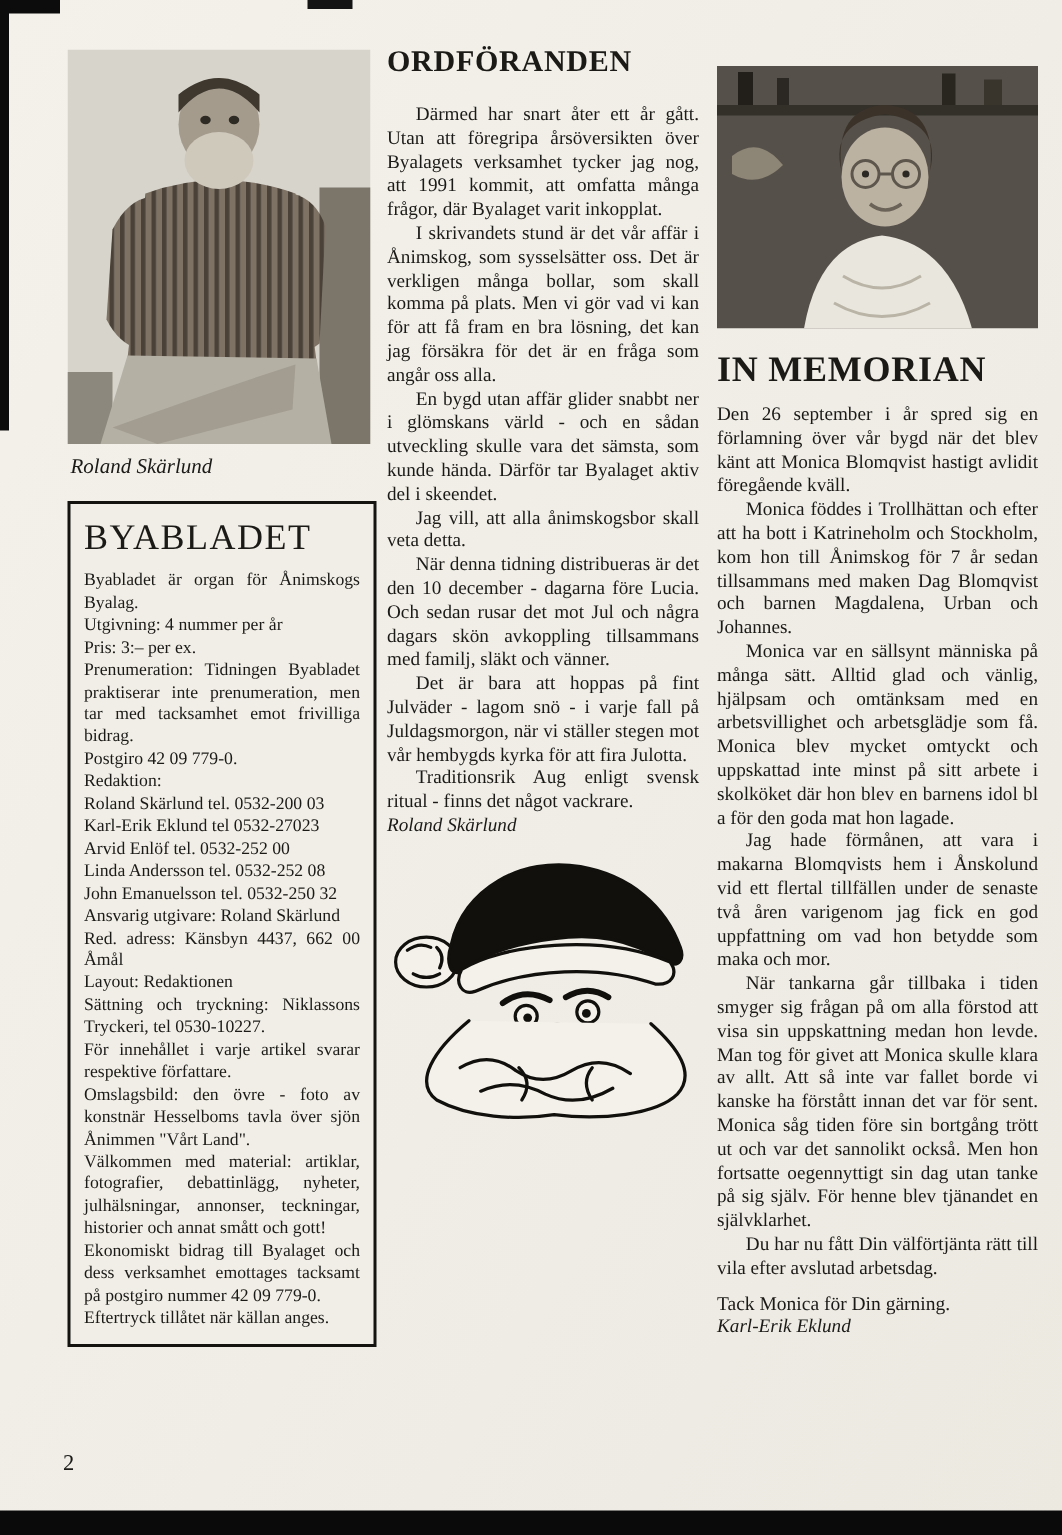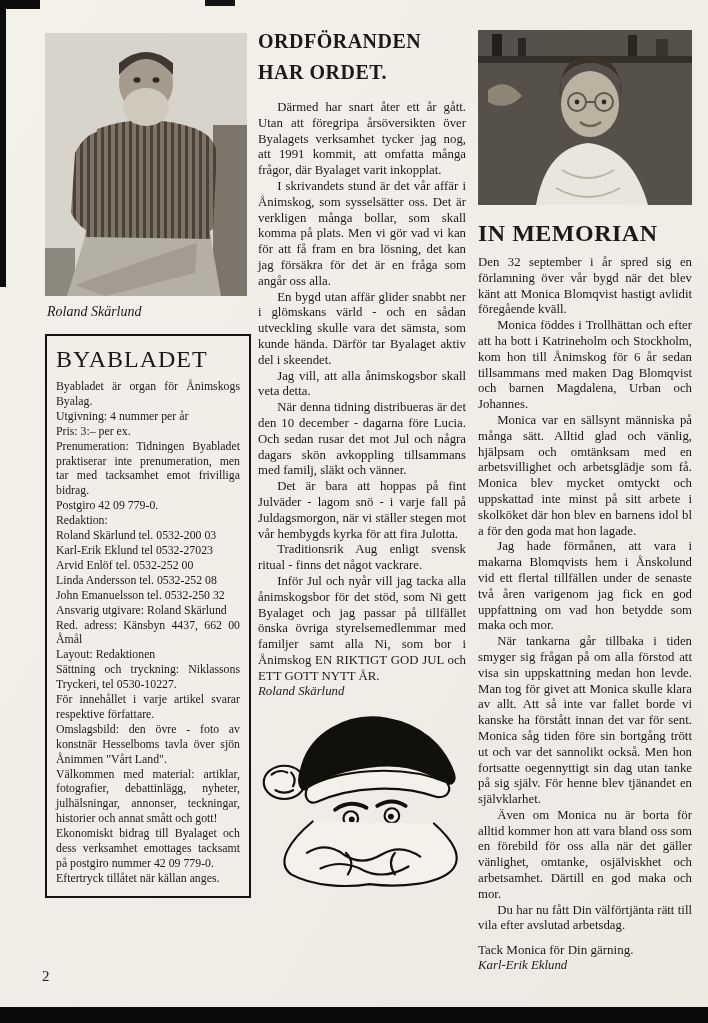--- a/index.html
+++ b/index.html
@@ -14,21 +14,21 @@
   }
   
   .edge-left{position:absolute;left:0;top:0;width:6px;height:287px;background:#0c0c0c;}
   .edge-top-a{position:absolute;left:0;top:0;width:40px;height:9px;background:#0c0c0c;}
   .edge-top-b{position:absolute;left:205px;top:0;width:30px;height:6px;background:#141414;}
   .edge-bottom{position:absolute;left:0;top:1007px;width:708px;height:16px;background:#0a0a0a;}
 
   
   .col-left{position:absolute;left:45px;top:33px;width:206px;}
   .col-mid{position:absolute;left:258px;top:26px;width:208px;}
-  .col-right{position:absolute;left:478px;top:30px;width:214px;}
+  .col-right{position:absolute;left:478px;top:44px;width:214px;}
 
   .photo-frame{display:block;line-height:0;}
   .photo-roland{width:202px;height:263px;}
   .photo-monica{width:214px;height:175px;}
   .caption{font-style:italic;font-size:14px;margin:8px 0 0 2px;}
 
   h1.mid-head{font-size:20px;line-height:31px;font-weight:700;margin:0 0 12px 0;letter-spacing:.5px;}
   h2.right-head{font-size:24px;line-height:28px;font-weight:700;margin:14px 0 8px 0;letter-spacing:.5px;}
 
   .body-text p{
@@ -113,31 +113,29 @@
       <p>Omslagsbild: den övre - foto av konstnär Hesselboms tavla över sjön Ånimmen "Vårt Land".</p>
       <p>Välkommen med material: artiklar, fotografier, debattinlägg, nyheter, julhälsningar, annonser, teckningar, historier och annat smått och gott!</p>
       <p>Ekonomiskt bidrag till Byalaget och dess verksamhet emottages tacksamt på postgiro nummer 42 09 779-0.</p>
       <p>Eftertryck tillåtet när källan anges.</p>
     </div>
   </div>
 
   <div class="col-mid">
     <h1 class="mid-head">
       <span>ORDFÖRANDEN</span><br>
-      <span>HAR ORDET.</span>
     </h1>
     <div class="body-text">
       <p>Därmed har snart åter ett år gått. Utan att föregripa årsöversikten över Byalagets verksamhet tycker jag nog, att 1991 kommit, att omfatta många frågor, där Byalaget varit inkopplat.</p>
       <p>I skrivandets stund är det vår affär i Ånimskog, som sysselsätter oss. Det är verkligen många bollar, som skall komma på plats. Men vi gör vad vi kan för att få fram en bra lösning, det kan jag försäkra för det är en fråga som angår oss alla.</p>
       <p>En bygd utan affär glider snabbt ner i glömskans värld - och en sådan utveckling skulle vara det sämsta, som kunde hända. Därför tar Byalaget aktiv del i skeendet.</p>
       <p>Jag vill, att alla ånimskogsbor skall veta detta.</p>
       <p>När denna tidning distribueras är det den 10 december - dagarna före Lucia. Och sedan rusar det mot Jul och några dagars skön avkoppling tillsammans med familj, släkt och vänner.</p>
       <p>Det är bara att hoppas på fint Julväder - lagom snö - i varje fall på Juldagsmorgon, när vi ställer stegen mot vår hembygds kyrka för att fira Julotta.</p>
       <p>Traditionsrik Aug enligt svensk ritual - finns det något vackrare.</p>
-      <p>Inför Jul och nyår vill jag tacka alla ånimskogsbor för det stöd, som Ni gett Byalaget och jag passar på tillfället önska övriga styrelsemedlemmar med familjer samt alla Ni, som bor i Ånimskog EN RIKTIGT GOD JUL och ETT GOTT NYTT ÅR.</p>
       <p class="signature">Roland Skärlund</p>
     </div>
     <div class="santa-wrap">
       <svg viewBox="0 0 230 190" width="225" height="186" aria-hidden="true">
         <g fill="none" stroke="#12100d" stroke-width="2.2" stroke-linecap="round">
 
           <ellipse cx="33" cy="78" rx="21" ry="17" fill="#f3f1ea"></ellipse>
           <path d="M20 70 q 8 -6 16 -2 M24 86 q 9 5 18 0 M40 68 q 6 6 2 14"></path>
 
           <path d="M50 66 C 58 28, 98 6, 138 13 C 172 19, 196 40, 206 68 C 209 76, 205 82, 198 78 C 170 62, 148 58, 120 62 C 96 65, 72 72, 58 84 C 49 89, 46 78, 50 66 Z" fill="#12100d"></path>
@@ -184,26 +182,25 @@
         <circle cx="99" cy="72" r="9" fill="none" stroke="#5d564c" stroke-width="2"></circle>
         <circle cx="126" cy="72" r="9" fill="none" stroke="#5d564c" stroke-width="2"></circle>
         <line x1="108" y1="72" x2="117" y2="72" stroke="#5d564c" stroke-width="2"></line>
         <circle cx="99" cy="72" r="2.4" fill="#2c2823"></circle>
         <circle cx="126" cy="72" r="2.4" fill="#2c2823"></circle>
         <path d="M102 92 q 10 8 21 0" stroke="#6b6357" stroke-width="2.4" fill="none"></path>
       </svg>
     </span>
     <h2 class="right-head">IN MEMORIAN</h2>
     <div class="body-text">
-      <p class="first">Den 32 september i år spred sig en förlamning över vår bygd när det blev känt att Monica Blomqvist hastigt avlidit föregående kväll.</p>
-      <p>Monica föddes i Trollhättan och efter att ha bott i Katrineholm och Stockholm, kom hon till Ånimskog för 6 år sedan tillsammans med maken Dag Blomqvist och barnen Magdalena, Urban och Johannes.</p>
+      <p class="first">Den 26 september i år spred sig en förlamning över vår bygd när det blev känt att Monica Blomqvist hastigt avlidit föregående kväll.</p>
+      <p>Monica föddes i Trollhättan och efter att ha bott i Katrineholm och Stockholm, kom hon till Ånimskog för 7 år sedan tillsammans med maken Dag Blomqvist och barnen Magdalena, Urban och Johannes.</p>
       <p>Monica var en sällsynt människa på många sätt. Alltid glad och vänlig, hjälpsam och omtänksam med en arbetsvillighet och arbetsglädje som få. Monica blev mycket omtyckt och uppskattad inte minst på sitt arbete i skolköket där hon blev en barnens idol bl a för den goda mat hon lagade.</p>
       <p>Jag hade förmånen, att vara i makarna Blomqvists hem i Ånskolund vid ett flertal tillfällen under de senaste två åren varigenom jag fick en god uppfattning om vad hon betydde som maka och mor.</p>
       <p>När tankarna går tillbaka i tiden smyger sig frågan på om alla förstod att visa sin uppskattning medan hon levde. Man tog för givet att Monica skulle klara av allt. Att så inte var fallet borde vi kanske ha förstått innan det var för sent. Monica såg tiden före sin bortgång trött ut och var det sannolikt också. Men hon fortsatte oegennyttigt sin dag utan tanke på sig själv. För henne blev tjänandet en självklarhet.</p>
-      <p>Även om Monica nu är borta för alltid kommer hon att vara bland oss som en förebild för oss alla när det gäller vänlighet, omtanke, osjälviskhet och arbetsamhet. Därtill en god maka och mor.</p>
       <p>Du har nu fått Din välförtjänta rätt till vila efter avslutad arbetsdag.</p>
       <p class="closing-line">Tack Monica för Din gärning.</p>
       <p class="signature">Karl-Erik Eklund</p>
     </div>
   </div>
 
   <div class="page-number">2</div>
 </div>
 
 </body></html>

